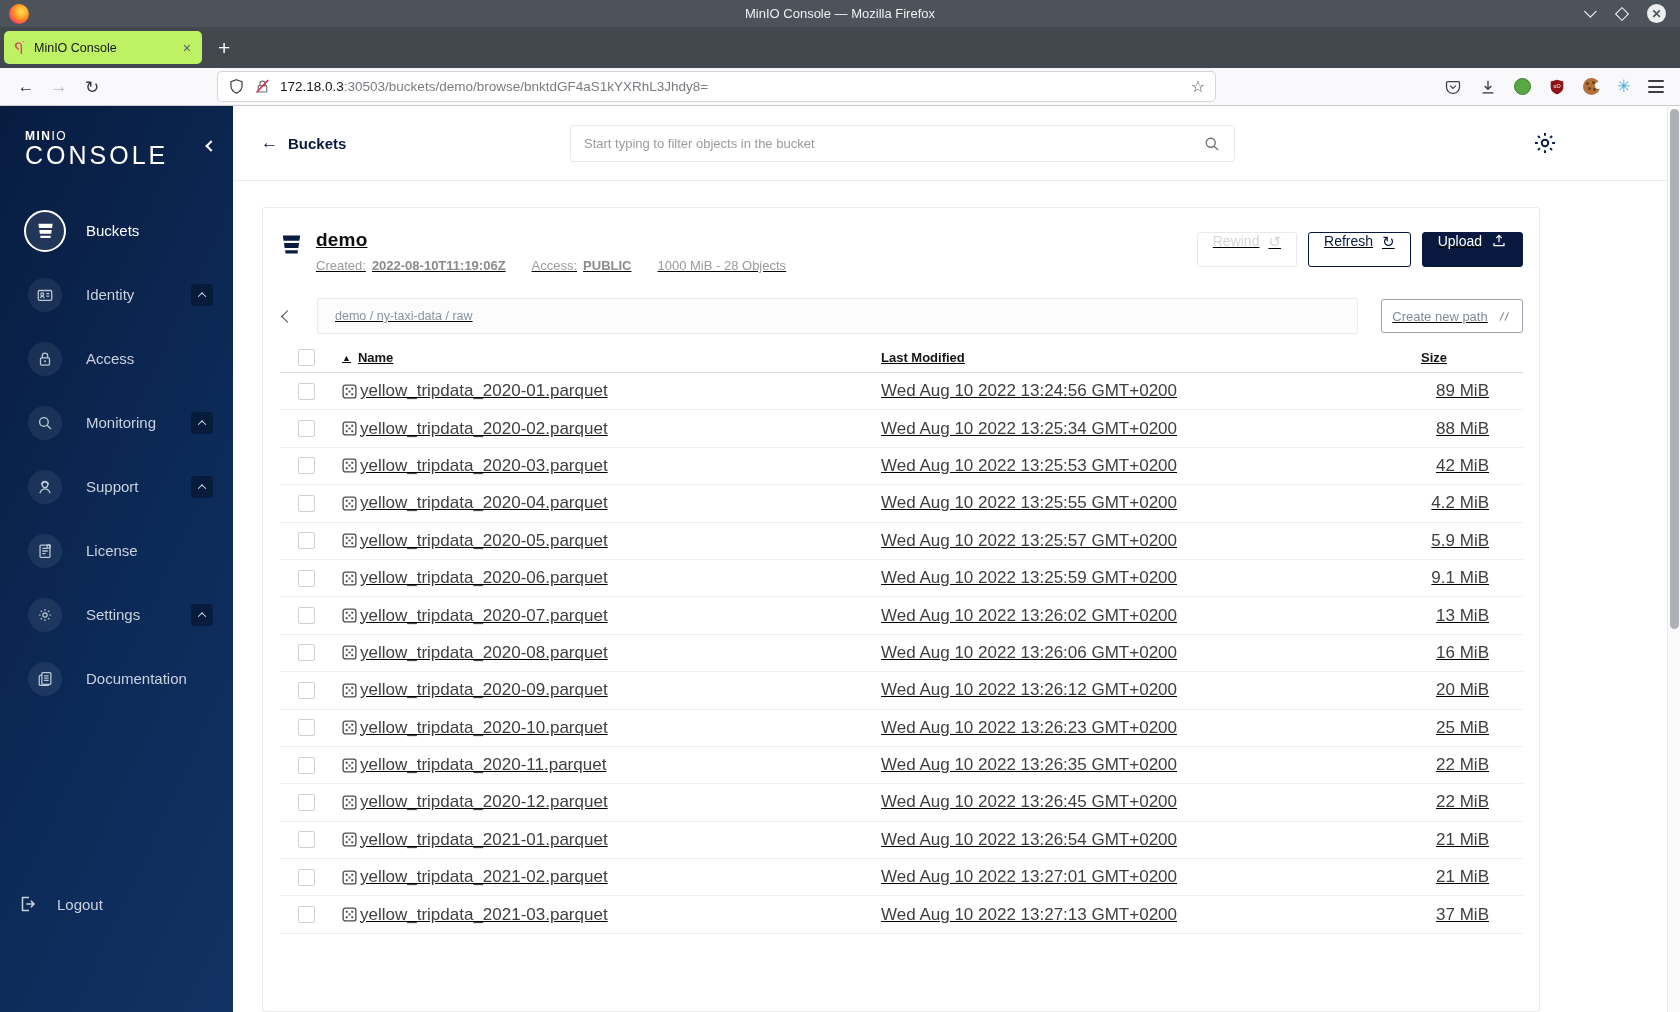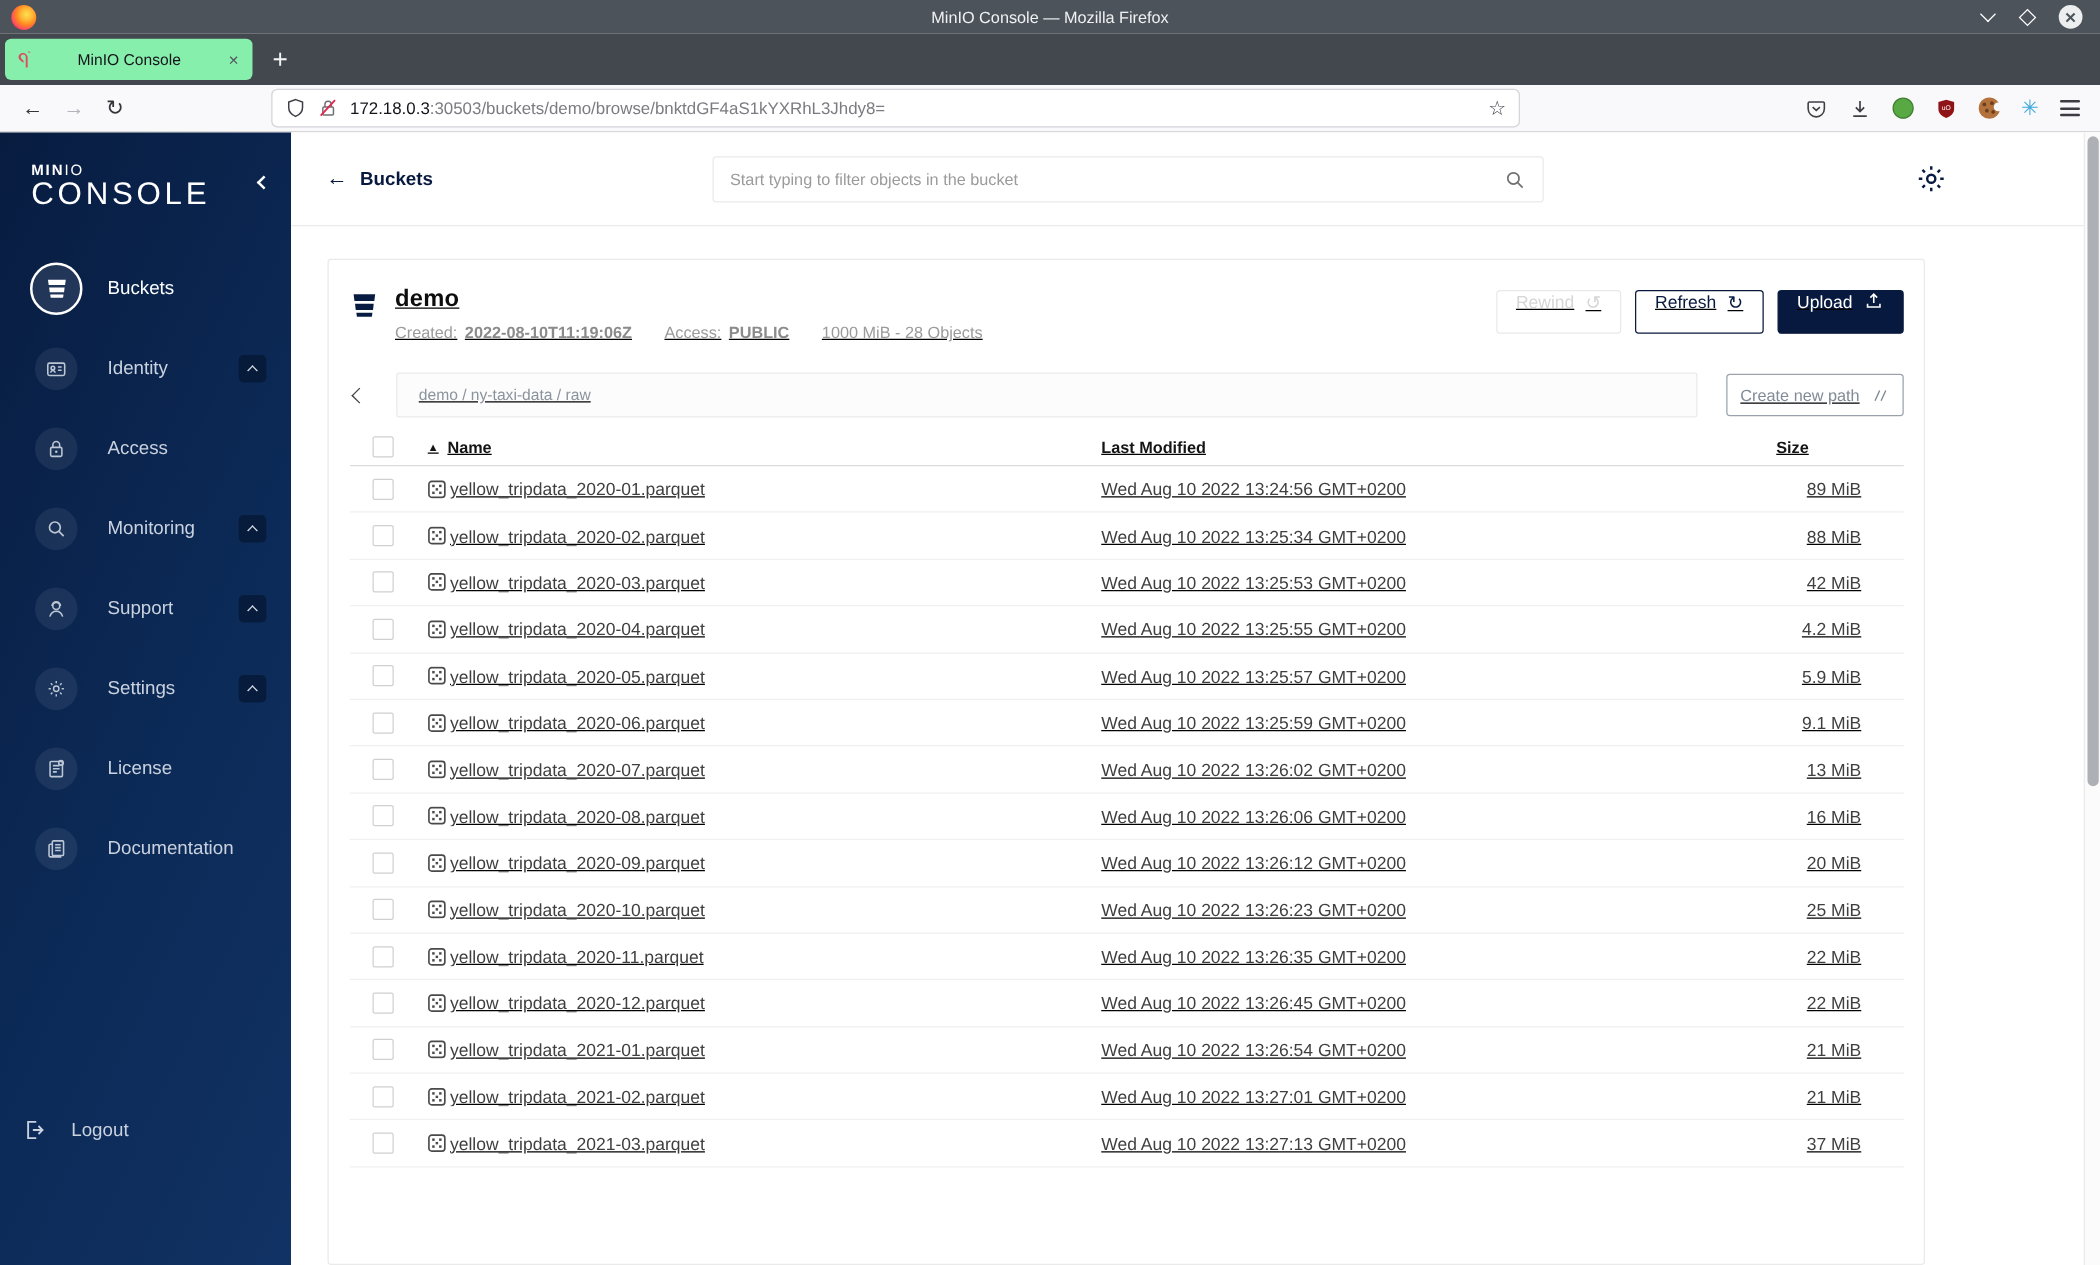--- a/index.html
+++ b/index.html
@@ -13,22 +13,22 @@
   .win-title { position:absolute; left:0; right:0; text-align:center; color:#eef0f2; font-size:13px; }
   .win-controls { margin-left:auto; display:flex; align-items:center; gap:20px; margin-right:14px; z-index:2; }
   .wc-min { width:9px; height:9px; border-left:1.6px solid #fff; border-bottom:1.6px solid #fff;
     transform:rotate(-45deg) translateY(-3px); }
   .wc-max { width:10px; height:10px; border:1.5px solid #fff; transform:rotate(45deg); }
   .wc-close { width:19px; height:19px; border-radius:50%; background:#eceeef; color:#4d535b;
     font-size:12px; font-weight:bold; display:flex; align-items:center; justify-content:center; }
 
   
   .tabbar { height:41px; background:#43474e; display:flex; align-items:center; padding-left:4px; }
-  .tab { width:198px; height:33px; background:#86efac; border-radius:5px; display:flex; align-items:center;
-    padding:16px 9px; gap:8px; font-size:12.5px; color:#15141a;text-align:center; }
+  .tab { width:198px; height:33px; background:#bef264; border-radius:5px; display:flex; align-items:center;
+    padding:16px 9px; gap:8px; font-size:12.5px; color:#15141a; }
   .tab-favicon { flex:0 0 13px; height:15px; }
   .tab-title { white-space:nowrap; overflow:hidden; flex:1; }
   .tab-close { color:#55555f; font-size:14px; padding:0 2px; }
   .newtab-btn { color:#f2f3f5; font-size:21px; font-weight:300; margin-left:16px; }
 
   
   .navbar { height:38px; background:#f9f9fb; border-bottom:1px solid #cccccc; display:flex; align-items:center; padding-left:12px; }
   .nav-btn { width:28px; height:28px; display:flex; align-items:center; justify-content:center;
     font-size:17px; color:#35353c; border-radius:4px; }
   .nav-btn + .nav-btn { margin-left:5px; }
@@ -112,21 +112,21 @@
     transform:rotate(45deg); }
   .path-box { flex:1; height:36px; border:1px solid #eaeaea; background:#fcfcfc; border-radius:2px;
     display:flex; align-items:center; padding:0 17px; font-size:12.5px; color:#8b949e; }
   .btn-create-path { width:142px; height:34px; border:1px solid #9aa2ac; border-radius:3px; background:#fff;
     color:#808b96; font-size:13px; display:flex; align-items:center; justify-content:center; gap:9px; cursor:pointer; }
 
   .obj-table { margin:9px 16px 0 17px; }
   .thead { display:flex; align-items:center; height:30px; border-bottom:1px solid #dcdcdc;
     font-size:13px; font-weight:700; color:#141414; }
   .trow { display:flex; align-items:center; height:37.4px; border-bottom:1px solid #f0f0f0;
-    font-size:14px; color:#3f3f3f; }
+    font-size:17px; color:#3f3f3f; }
   .col-check { width:62px; padding-left:18px; display:flex; align-items:center; }
   .checkbox { width:17px; height:17px; border:1px solid #d0d0d0; border-radius:2px; background:#fff; cursor:pointer; }
   .col-icon { width:18px; display:flex; align-items:center; }
   .col-name { flex:1; white-space:nowrap; overflow:hidden; cursor:pointer; }
   .col-modified { width:540px; white-space:nowrap; }
   .col-size { width:102px; text-align:right; padding-right:34px; }
   .thead .col-size { text-align:left; padding-right:0; }
   .thead .sort-tri { font-size:9px; color:#141414; margin-right:7px; }
   .thead .col-name { display:flex; align-items:center; }
 
@@ -281,40 +281,40 @@
           </svg>
         </span>
         <span class="mi-label">Support</span>
         <span class="mi-caret">
             <i></i>
           </span>
       </div>
 
       <div class="menu-item">
         <span class="mi-icon">
+          <svg width="18" height="18" viewBox="0 0 20 20" fill="none" stroke="currentColor" stroke-width="1.4">
+            <rect x="4.5" y="3.5" width="11" height="13.5" rx="1"></rect>
+            <path d="M7 7.2h6M7 10h6M7 12.8h3.5"></path>
+              <circle cx="14.2" cy="4.8" r="2"></circle>
+          </svg>
+        </span>
+        <span class="mi-label">License</span>
+      </div>
+
+      <div class="menu-item">
+        <span class="mi-icon">
           <svg width="18" height="18" viewBox="0 0 20 20" fill="none" stroke="currentColor" stroke-width="1.3">
             <circle cx="10" cy="10" r="2.4"></circle>
             <path d="M10 3.2v2M10 14.8v2M3.2 10h2M14.8 10h2M5.2 5.2l1.4 1.4M13.4 13.4l1.4 1.4M14.8 5.2l-1.4 1.4M6.6 13.4l-1.4 1.4"></path>
           </svg>
         </span>
         <span class="mi-label">Settings</span>
         <span class="mi-caret">
             <i></i>
           </span>
-      </div>
-
-      <div class="menu-item">
-        <span class="mi-icon">
-          <svg width="18" height="18" viewBox="0 0 20 20" fill="none" stroke="currentColor" stroke-width="1.4">
-            <rect x="4.5" y="3.5" width="11" height="13.5" rx="1"></rect>
-            <path d="M7 7.2h6M7 10h6M7 12.8h3.5"></path>
-              <circle cx="14.2" cy="4.8" r="2"></circle>
-          </svg>
-        </span>
-        <span class="mi-label">License</span>
       </div>
 
       <div class="menu-item">
         <span class="mi-icon">
           <svg width="18" height="18" viewBox="0 0 20 20" fill="none" stroke="currentColor" stroke-width="1.4">
             <rect x="6.5" y="3" width="10" height="13" rx="1"></rect>
             <path d="M6.5 6H4.8a1.2 1.2 0 0 0-1.2 1.2V16a1.2 1.2 0 0 0 1.2 1.2h9.7"></path>
             <path d="M9 6.5h5M9 9h5M9 11.5h5"></path>
           </svg>
         </span>

